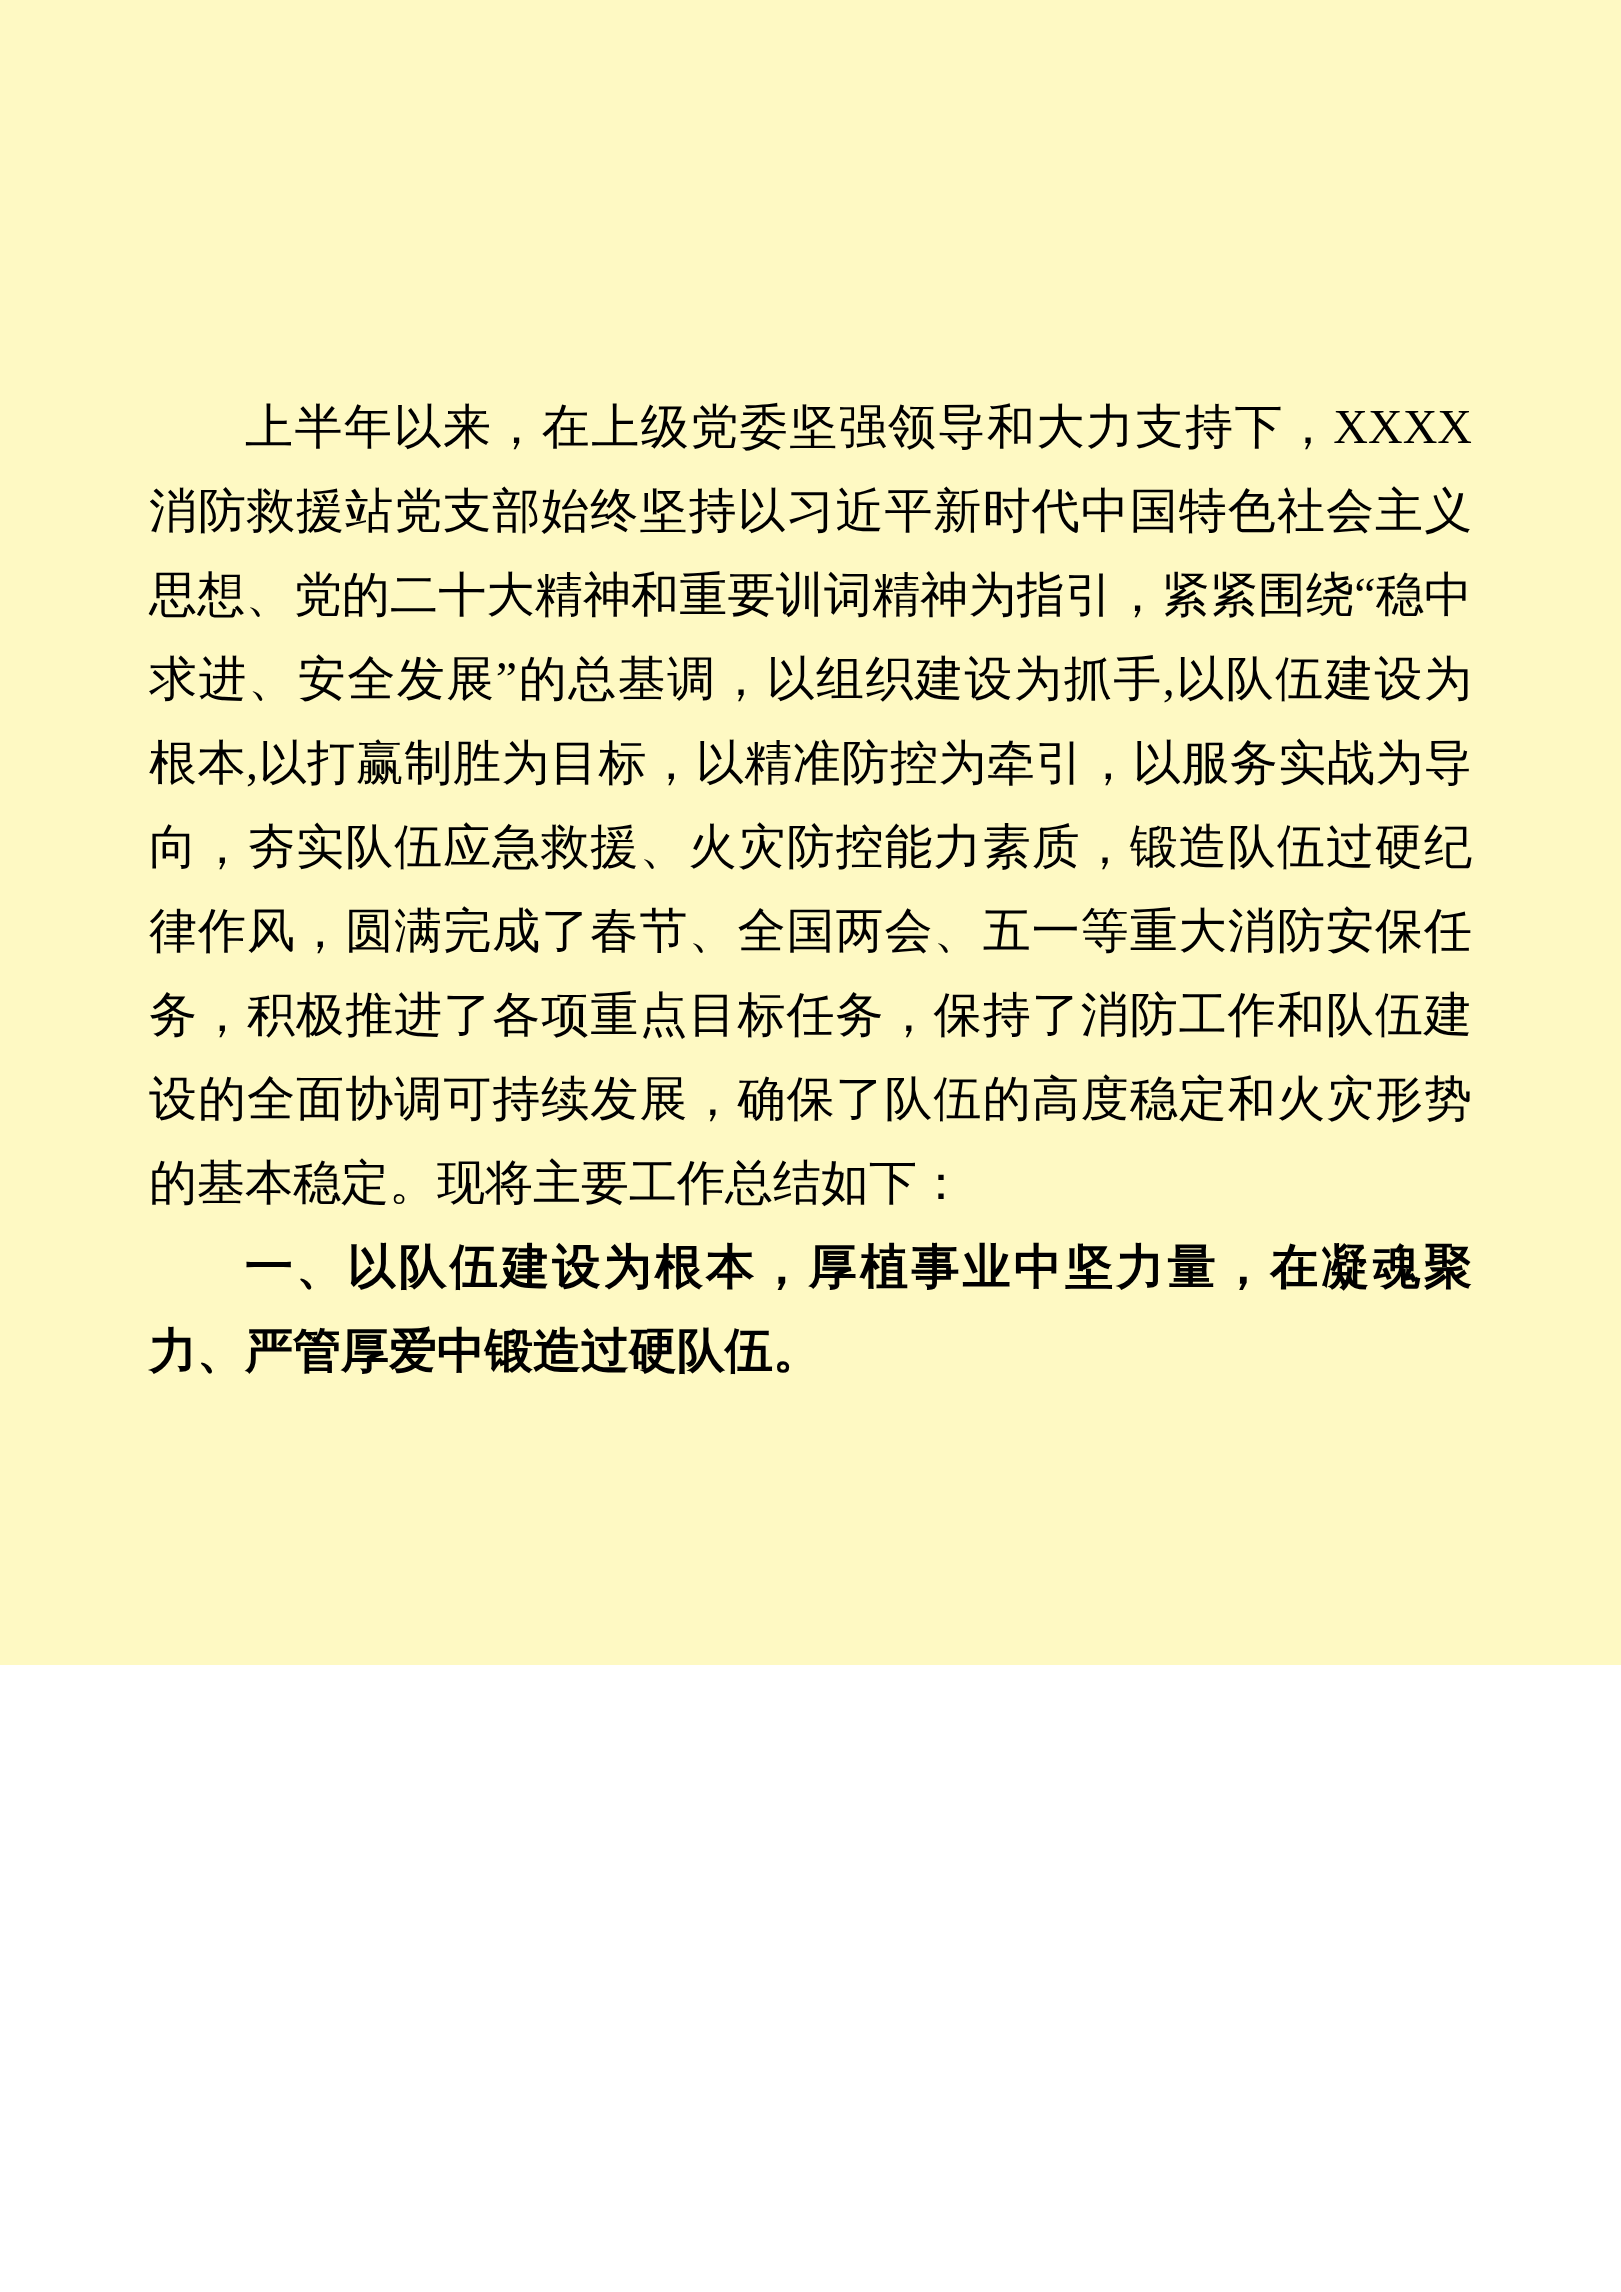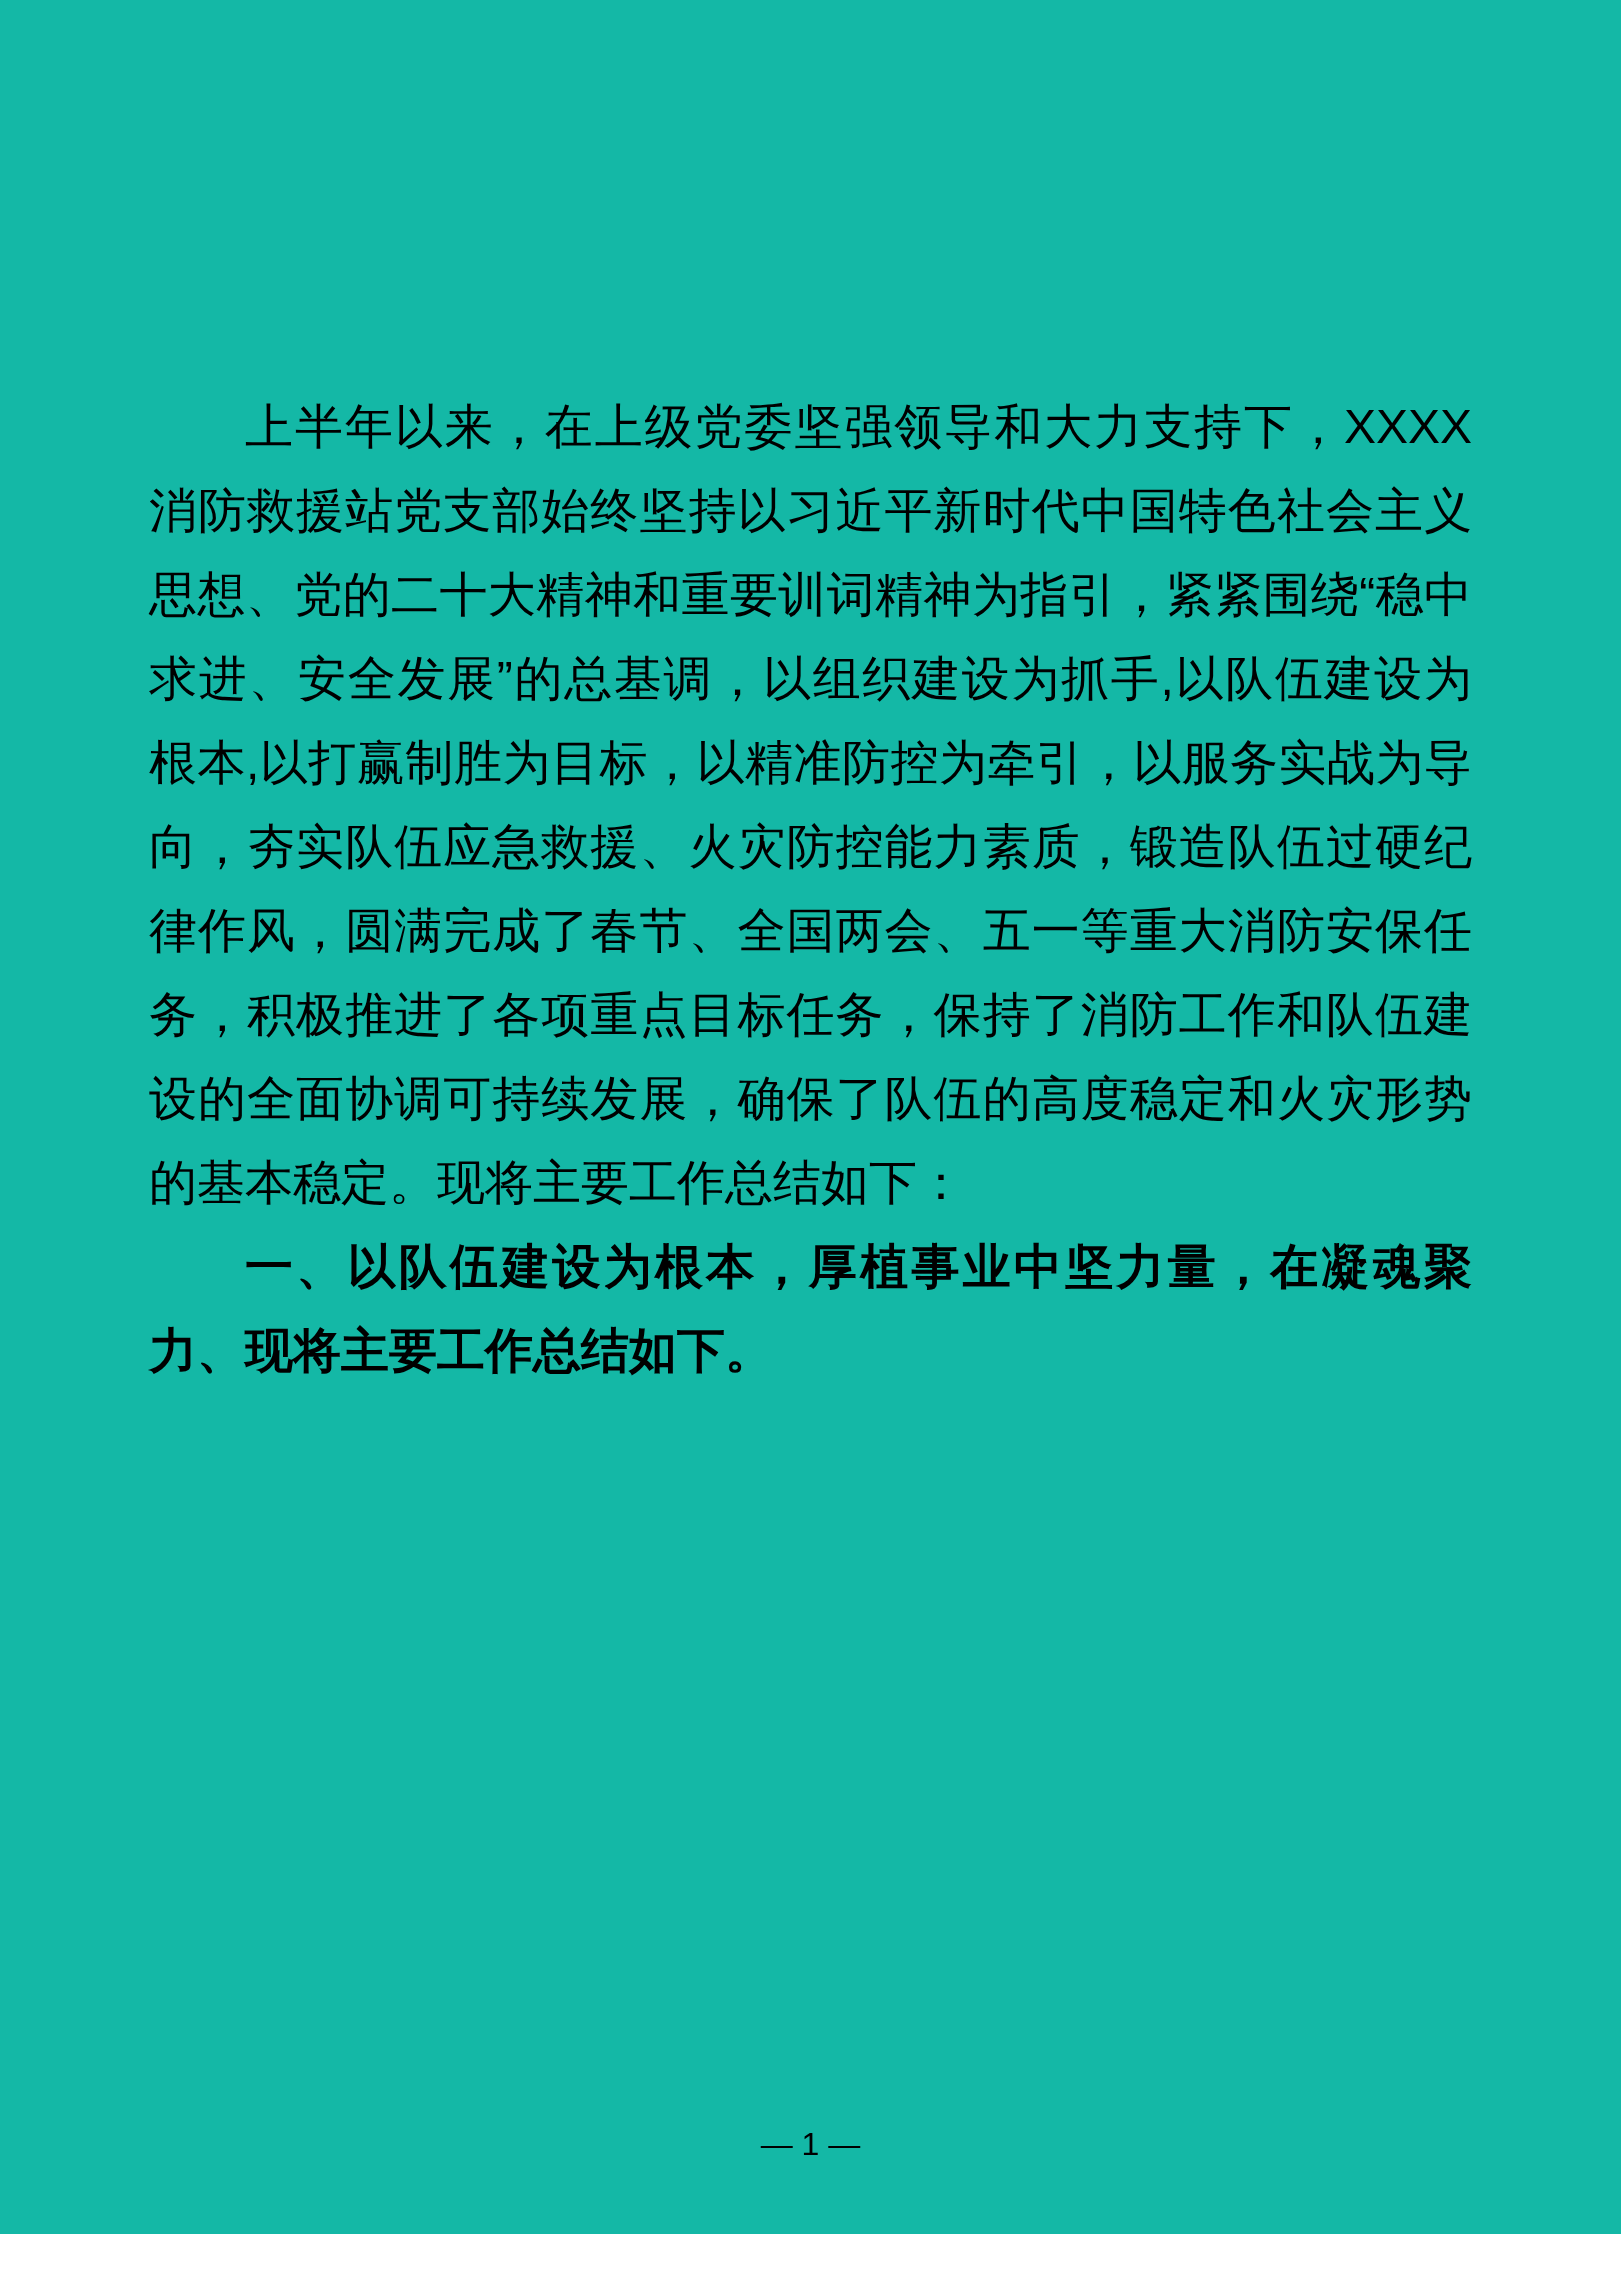--- a/index.html
+++ b/index.html
@@ -3,24 +3,24 @@
 <meta charset="utf-8">
 <style>
   html, body {
     margin: 0;
     padding: 0;
     background: #ffffff;
   }
   .page {
     position: relative;
     width: 1621px;
-    height: 2234px;
-    background: #14b8a6;
+    height: 1665px;
+    background: #fef9c3;
     color: #000000;
-    font-family: Liberation Sans, sans-serif;
+    font-family: Liberation Serif, serif;
     overflow: hidden;
   }
   .content {
     position: absolute;
     left: 149px;
     right: 149px;
     top: 385px;
     font-size: 48px;
     line-height: 84px;
     text-align: justify;
@@ -47,17 +47,17 @@
     line-height: 39px;
     color: #000000;
   }
 </style>
 </head>
 <body>
 
 <div class="page">
   <div class="content">
     <p>上半年以来，在上级党委坚强领导和大力支持下，XXXX消防救援站党支部始终坚持以习近平新时代中国特色社会主义思想、党的二十大精神和重要训词精神为指引，紧紧围绕“稳中求进、安全发展”的总基调，以组织建设为抓手,以队伍建设为根本,以打赢制胜为目标，以精准防控为牵引，以服务实战为导向，夯实队伍应急救援、火灾防控能力素质，锻造队伍过硬纪律作风，圆满完成了春节、全国两会、五一等重大消防安保任务，积极推进了各项重点目标任务，保持了消防工作和队伍建设的全面协调可持续发展，确保了队伍的高度稳定和火灾形势的基本稳定。现将主要工作总结如下：</p>
-    <p class="heading1">一、以队伍建设为根本，厚植事业中坚力量，在凝魂聚力、现将主要工作总结如下。</p>
+    <p class="heading1">一、以队伍建设为根本，厚植事业中坚力量，在凝魂聚力、严管厚爱中锻造过硬队伍。</p>
   </div>
   <div class="footer">— 1 —</div>
 </div>
 
 
 </body></html>

